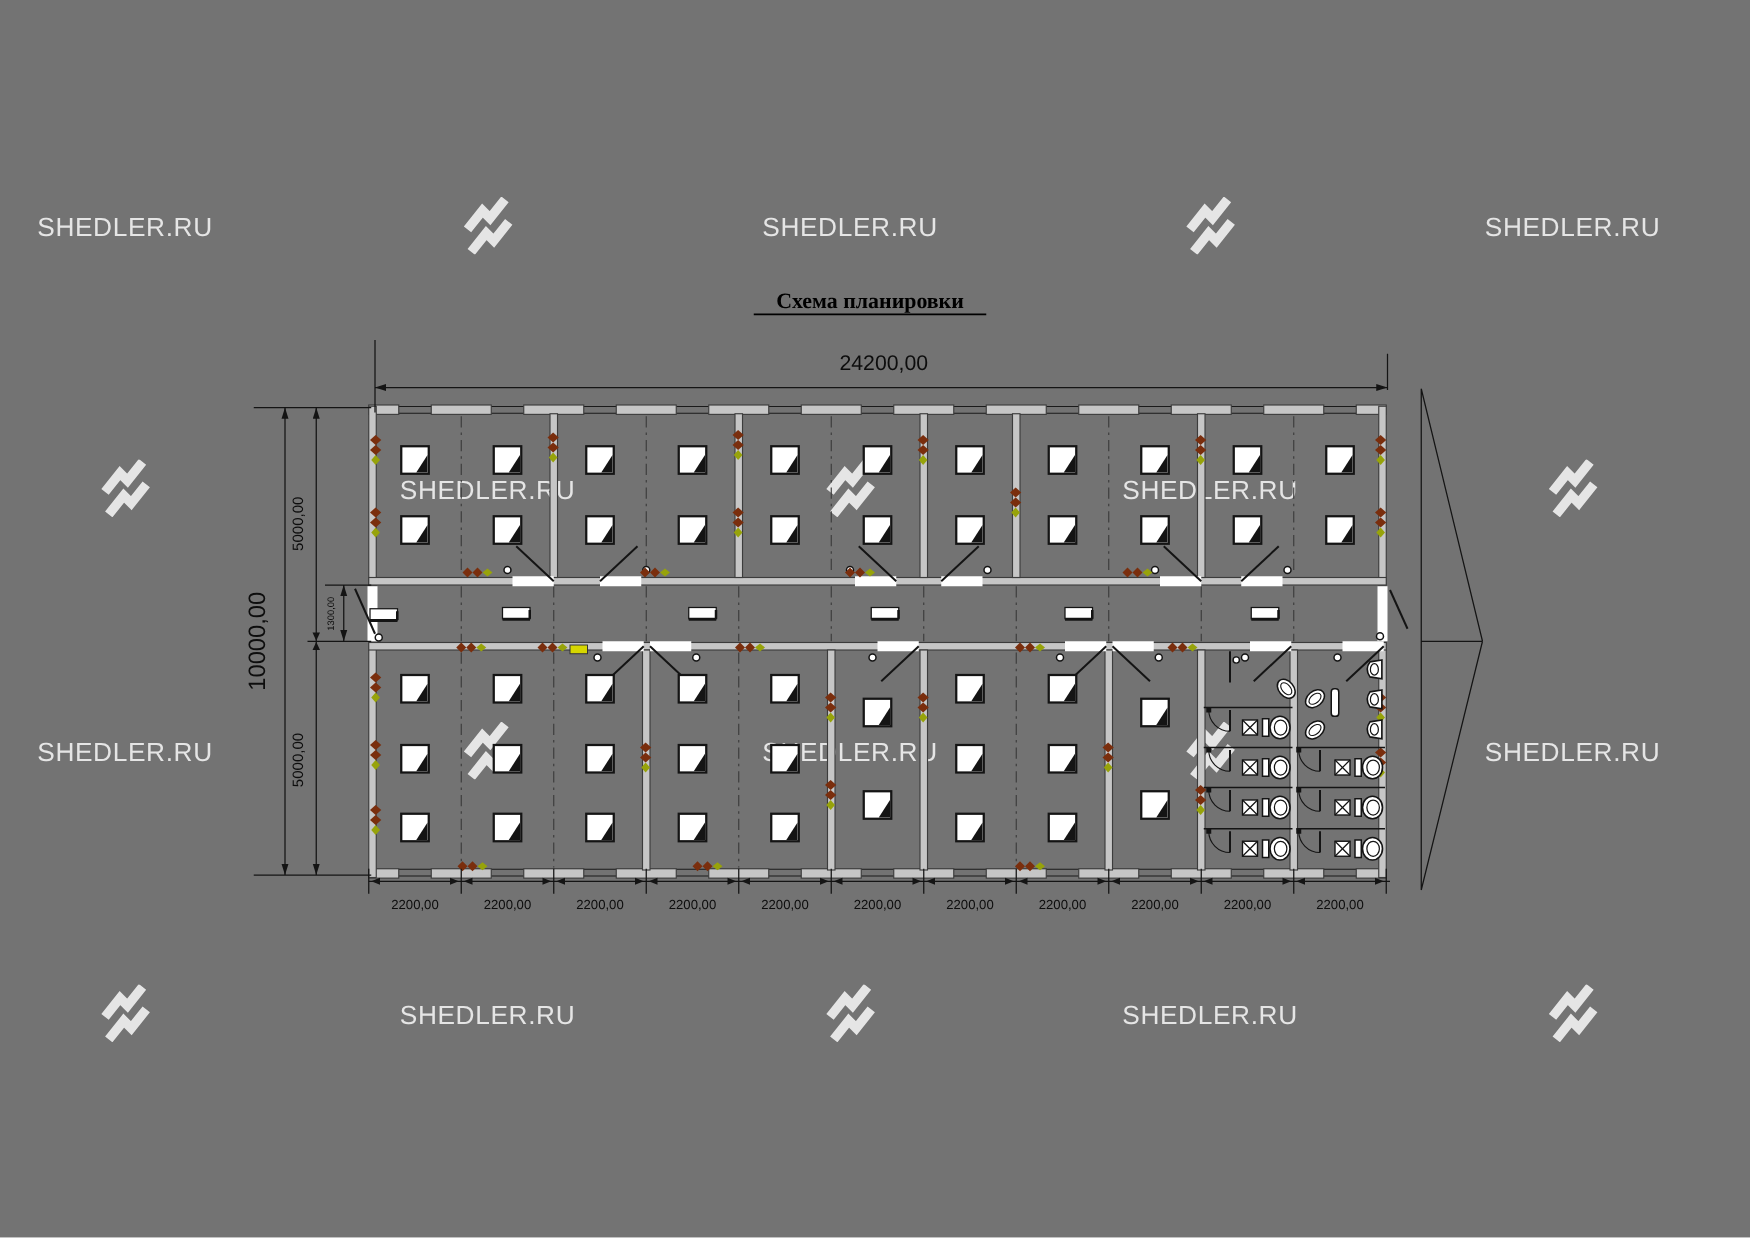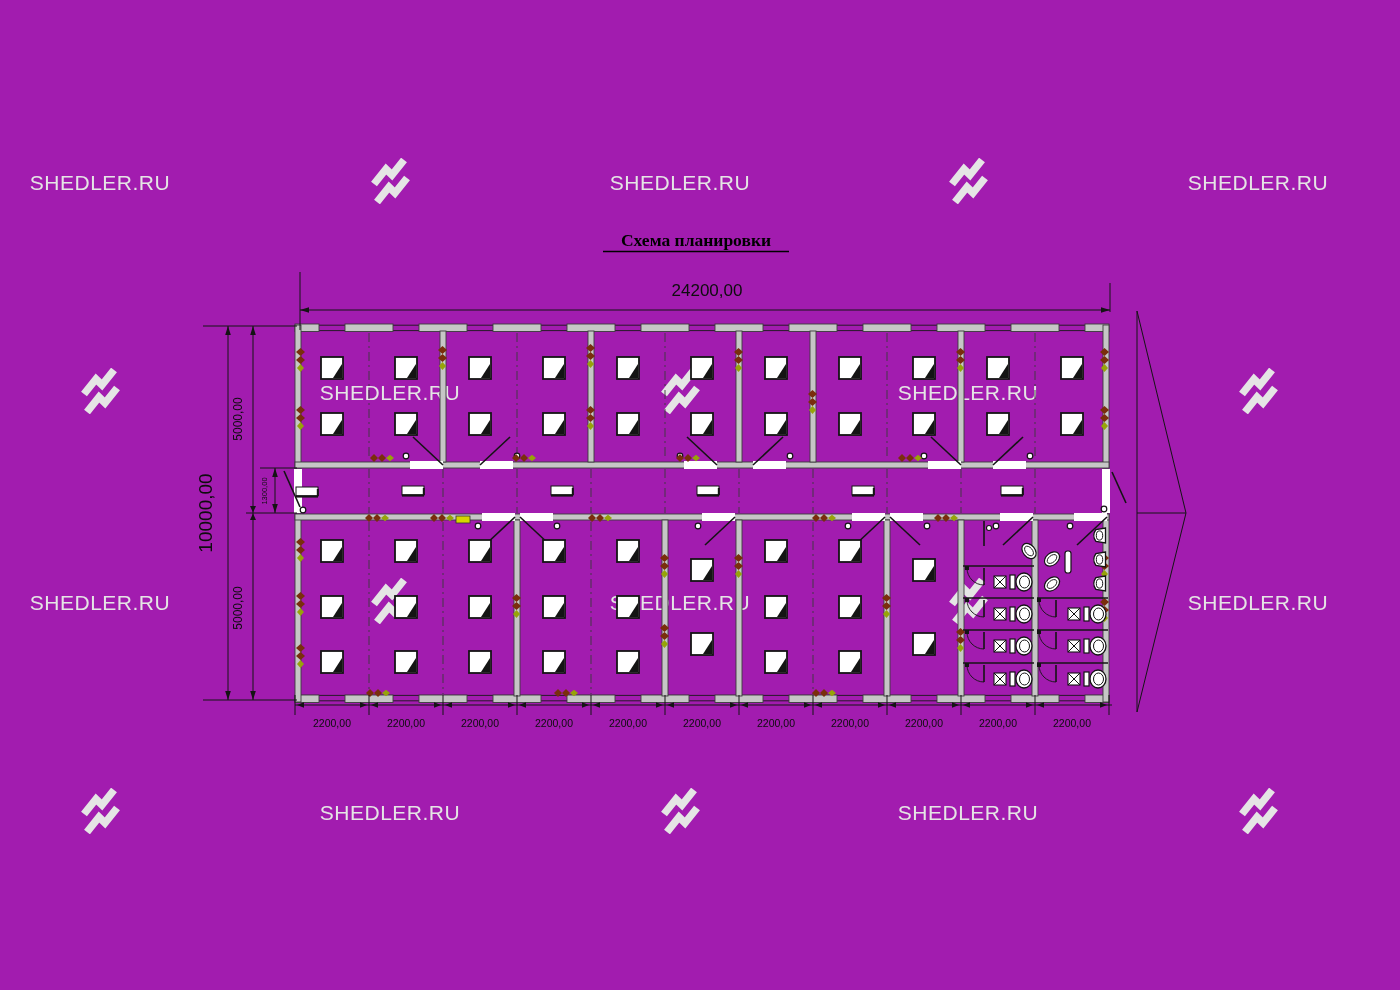--- a/index.html
+++ b/index.html
@@ -1,17 +1,17 @@
 <!DOCTYPE html>
 <html style="--c-wm: #e5e5e5; --c-heat: #7a2e0d; --c-grn: #97a30a;"><head>
 <meta charset="utf-8">
 <style>
   html,body{margin:0;padding:0;background:#fff;}
   body{width:1400px;height:990px;font-family:"Liberation Sans",sans-serif;}
-  .page{position:relative;width:1400px;height:990px;background:#a21caf;overflow:hidden;}
+  .page{position:relative;width:1400px;height:990px;background:#737373;overflow:hidden;}
   #watermarks{position:absolute;left:0;top:0;width:100%;height:100%;}
   .wm-text{position:absolute;transform:translate(-50%,-50%);font-size:21px;
            color:var(--c-wm,#e5e5e5);letter-spacing:.5px;white-space:nowrap;
            font-family:"Liberation Sans",sans-serif;}
   .wm-logo{position:absolute;transform:translate(-50%,-50%);}
   svg#plan{position:absolute;left:0;top:0;}
   .wall{fill:#c6c6c6;stroke:#3c3c3c;stroke-width:.9;}
   .thin{stroke:#1a1a1a;stroke-width:.9;}
   .dash{stroke:#3a3a3a;stroke-width:.9;stroke-dasharray:9 4 2 4;fill:none;}
   .dim{stroke:#141414;stroke-width:1;fill:none;}

